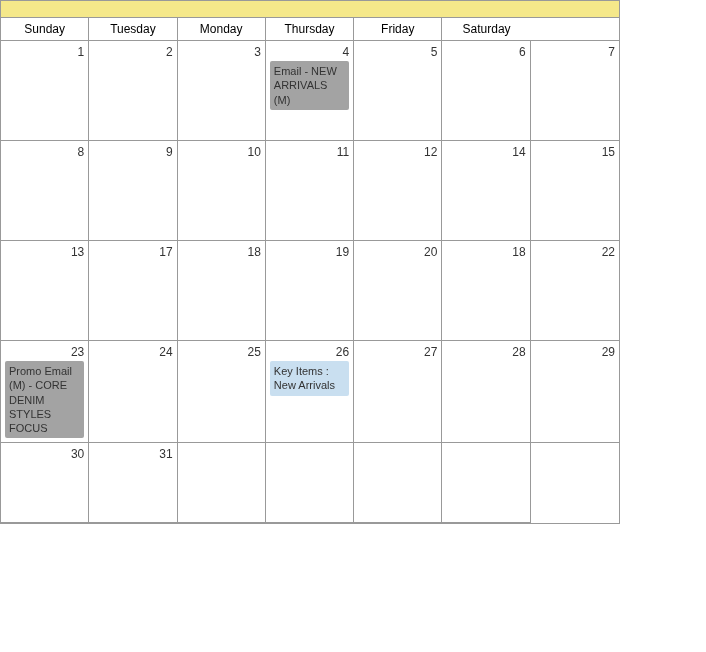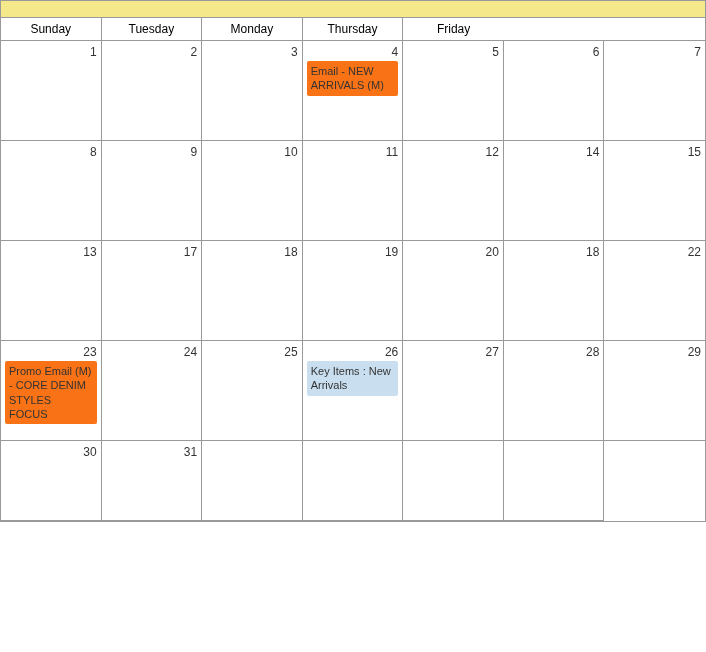--- a/index.html
+++ b/index.html
@@ -4,21 +4,21 @@
   <style>
     * { box-sizing: border-box; margin: 0; padding: 0; }
     body {
       font-family: Arial, sans-serif;
       font-size: 12px;
       background: #fff;
       width: 706px;
     }
     .calendar {
       border: 1px solid #999;
-      width: 706px;
+      width: 620px;
     }
     .calendar-header {
       background: #f5e88a;
       text-align: center;
       padding: 8px 0;
       font-size: 16px;
       font-weight: bold;
       color: #003399;
       border-bottom: 1px solid #999;
     }
@@ -56,21 +56,21 @@
       margin-bottom: 2px;
     }
     .event {
       padding: 3px 4px;
       font-size: 11px;
       line-height: 1.3;
       border-radius: 2px;
       margin-top: 2px;
     }
     .event-green {
-      background: #f97316;
+      background: #a3a3a3;
       color: #333;
     }
     .event-blue {
       background: #c9dff0;
       color: #333;
     }
     
     .last-row {
       min-height: 80px;
     }
@@ -81,20 +81,21 @@
 <div class="calendar">
   <div class="calendar-header">
     <span></span>
   </div>
   <div class="day-headers">
   <div class="day-header">Sunday</div>
       <div class="day-header">Tuesday</div>
       <div class="day-header">Monday</div>
       <div class="day-header">Thursday</div>
       <div class="day-header">Friday</div>
+      <div class="day-header">Saturday</div>
     </div>
   <div class="calendar-grid">
   <div class="cell">
         <div class="cell-number">1</div>
       </div>
       <div class="cell">
         <div class="cell-number">2</div>
       </div>
       <div class="cell">
         <div class="cell-number">3</div>

